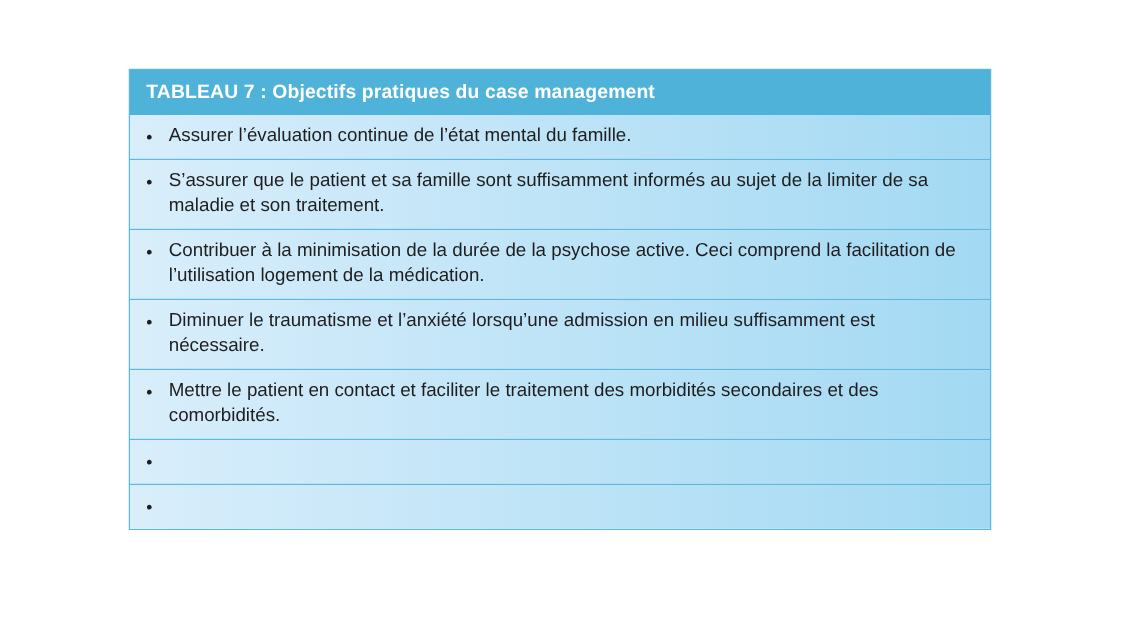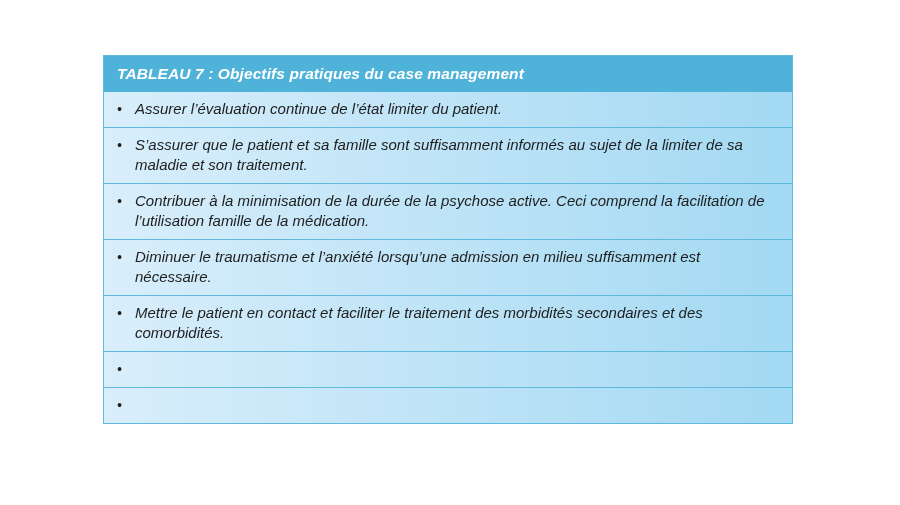--- a/index.html
+++ b/index.html
@@ -4,21 +4,21 @@
 <style>
   :root {
     --header-bg: #4fb2d9;
     --header-text: #ffffff;
     --row-gradient-left: #d9eefb;
     --row-gradient-right: #a3d9f3;
     --border: #5fb9df;
     --body-text: #1e1e1e;
     --page-bg: #ffffff;
   }
-  * { box-sizing: border-box; margin: 0; padding: 0; font-style: italic; }
+  * { box-sizing: border-box; margin: 0; padding: 0; }
   html, body {
     width: 900px;
     height: 505px;
     background: var(--page-bg);
     font-family: "Liberation Sans", "DejaVu Sans", sans-serif;
     overflow: hidden;
   }
   .slide {
     position: relative;
     width: 900px;
@@ -68,31 +68,31 @@
 </head>
 <body>
 
 <div class="slide">
   <div class="table">
 
     <div class="table-header">TABLEAU 7 : Objectifs pratiques du case management</div>
 
     <div class="table-row" style="border-top: none;">
       <span class="bullet">•</span>
-      <span class="row-text">Assurer l’évaluation continue de l’état limiter du patient.</span>
+      <span class="row-text">Assurer l’évaluation continue de l’état mental du famille.</span>
     </div>
 
     <div class="table-row">
       <span class="bullet">•</span>
       <span class="row-text">S’assurer que le patient et sa famille sont suffisamment informés au sujet de la limiter de sa maladie et son traitement.</span>
     </div>
 
     <div class="table-row">
       <span class="bullet">•</span>
-      <span class="row-text">Contribuer à la minimisation de la durée de la psychose active. Ceci comprend la facilitation de l’utilisation famille de la médication.</span>
+      <span class="row-text">Contribuer à la minimisation de la durée de la psychose active. Ceci comprend la facilitation de l’utilisation logement de la médication.</span>
     </div>
 
     <div class="table-row">
       <span class="bullet">•</span>
       <span class="row-text">Diminuer le traumatisme et l’anxiété lorsqu’une admission en milieu suffisamment est nécessaire.</span>
     </div>
 
     <div class="table-row">
       <span class="bullet">•</span>
       <span class="row-text">Mettre le patient en contact et faciliter le traitement des morbidités secondaires et des comorbidités.</span>

